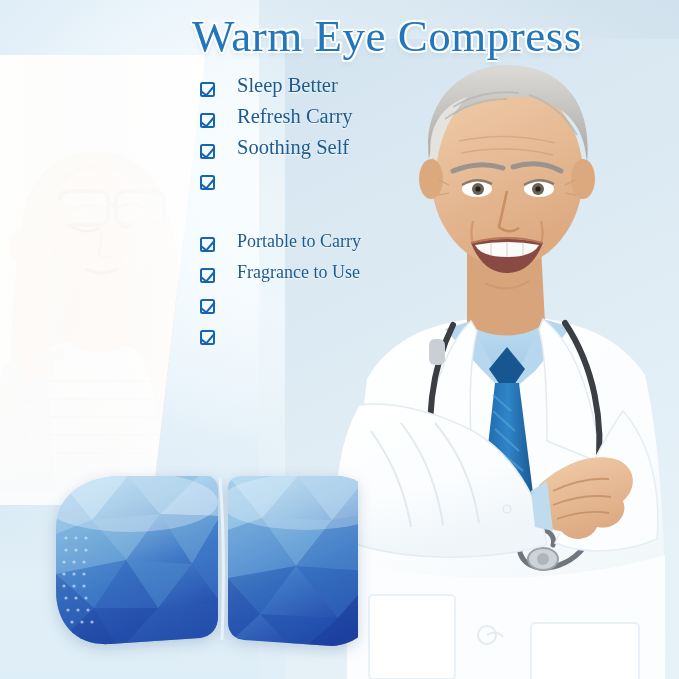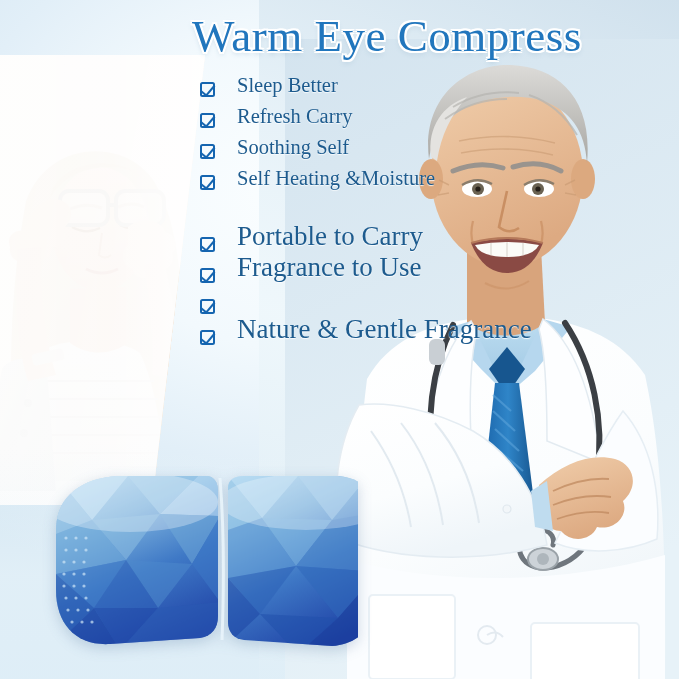--- a/index.html
+++ b/index.html
@@ -81,21 +81,21 @@
     width:15px;height:15px;flex:0 0 15px;position:relative;
     border:2px solid #1565b0;border-radius:2.5px;
     box-sizing:border-box;
   }
   .cbx::after{
     content:"";position:absolute;left:2.2px;top:-2.5px;
     width:6px;height:11.5px;
     border:solid #1565b0;border-width:0 2.2px 2.2px 0;
     transform:rotate(40deg);
   }
-  .group-b .b-item{font-size:27px;}
+  .group-b .b-item{font-size:18px;}
 </style>
 </head>
 <body>
 
 <div id="stage">
 
   <div class="bg-right"></div>
 
   <div class="photo-left">
     <svg viewBox="0 0 216 462" xmlns="http://www.w3.org/2000/svg" aria-hidden="true">
@@ -442,35 +442,33 @@
     <div class="b-item">
       <span class="cbx"></span>
       <span>Refresh Carry</span>
     </div>
     <div class="b-item">
       <span class="cbx"></span>
       <span>Soothing Self</span>
     </div>
     <div class="b-item">
       <span class="cbx"></span>
-      <span>Self Heating &amp;Moisture</span>
     </div>
   </div>
 
   <div class="bullets group-b">
     <div class="b-item">
       <span class="cbx"></span>
       <span>Portable to Carry</span>
     </div>
     <div class="b-item">
       <span class="cbx"></span>
       <span>Fragrance to Use</span>
     </div>
     <div class="b-item">
       <span class="cbx"></span>
     </div>
     <div class="b-item">
       <span class="cbx"></span>
-      <span>Nature &amp; Gentle Fragrance</span>
     </div>
   </div>
 
 </div>
 
 </body></html>

